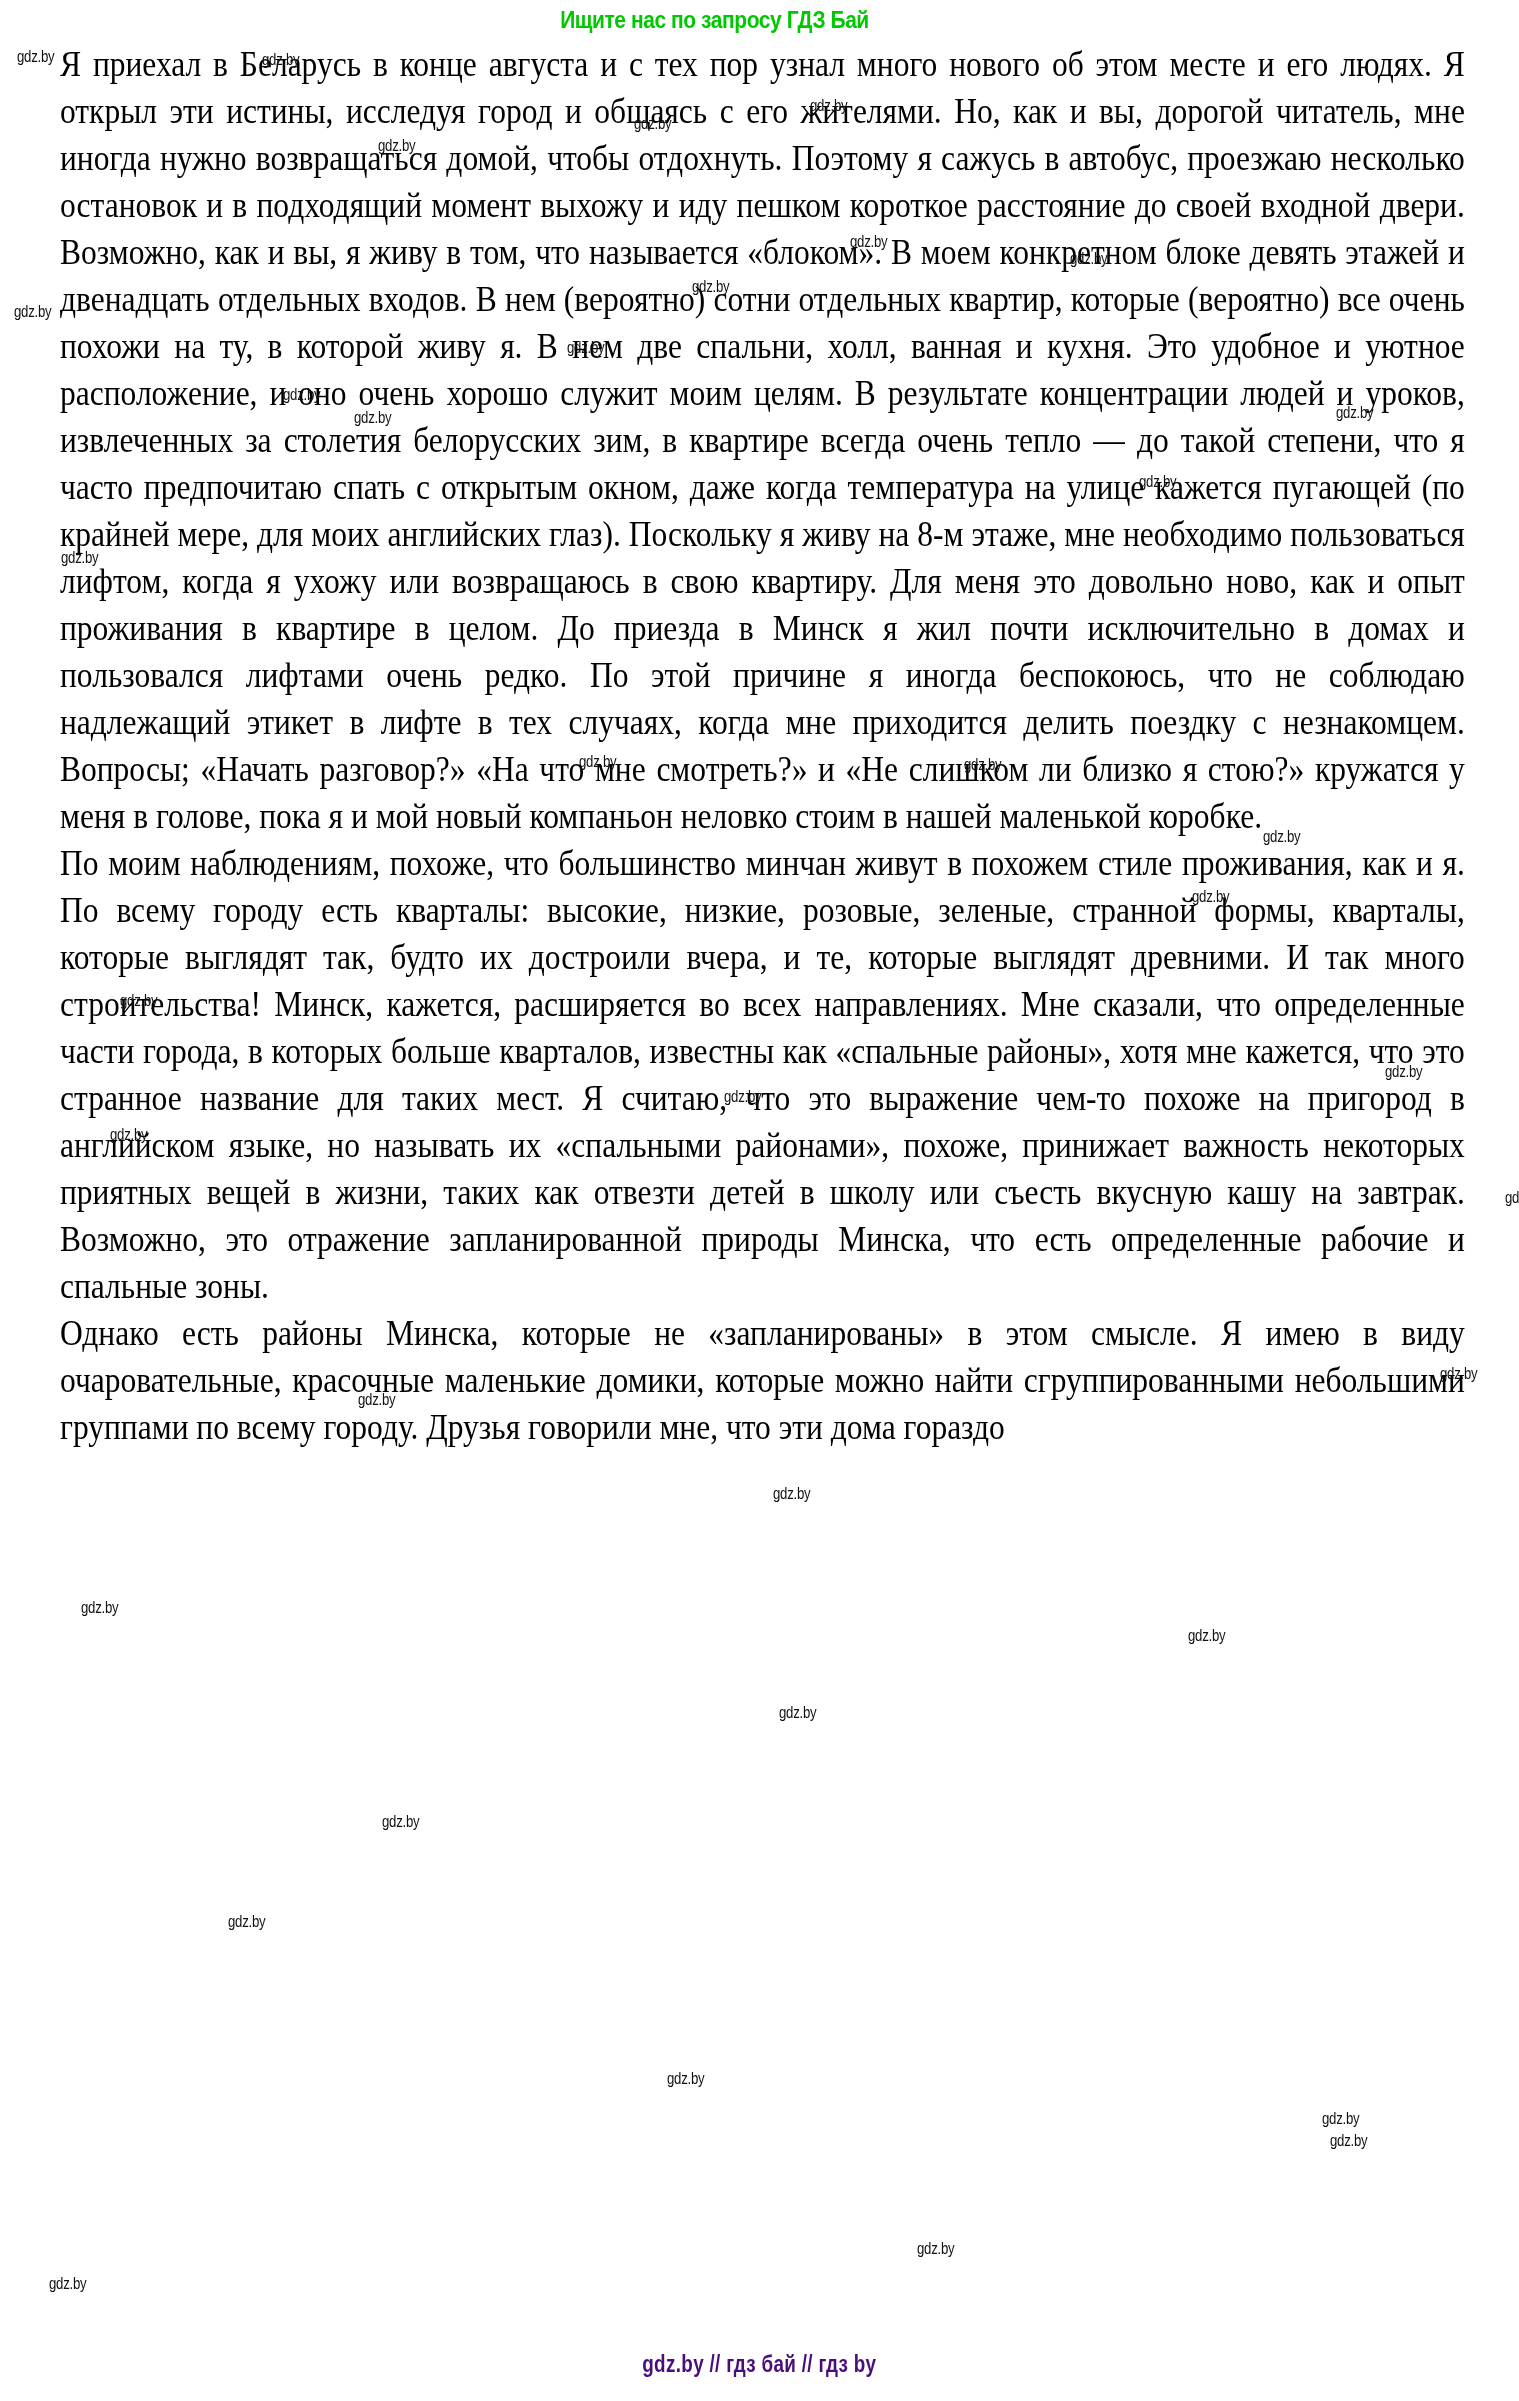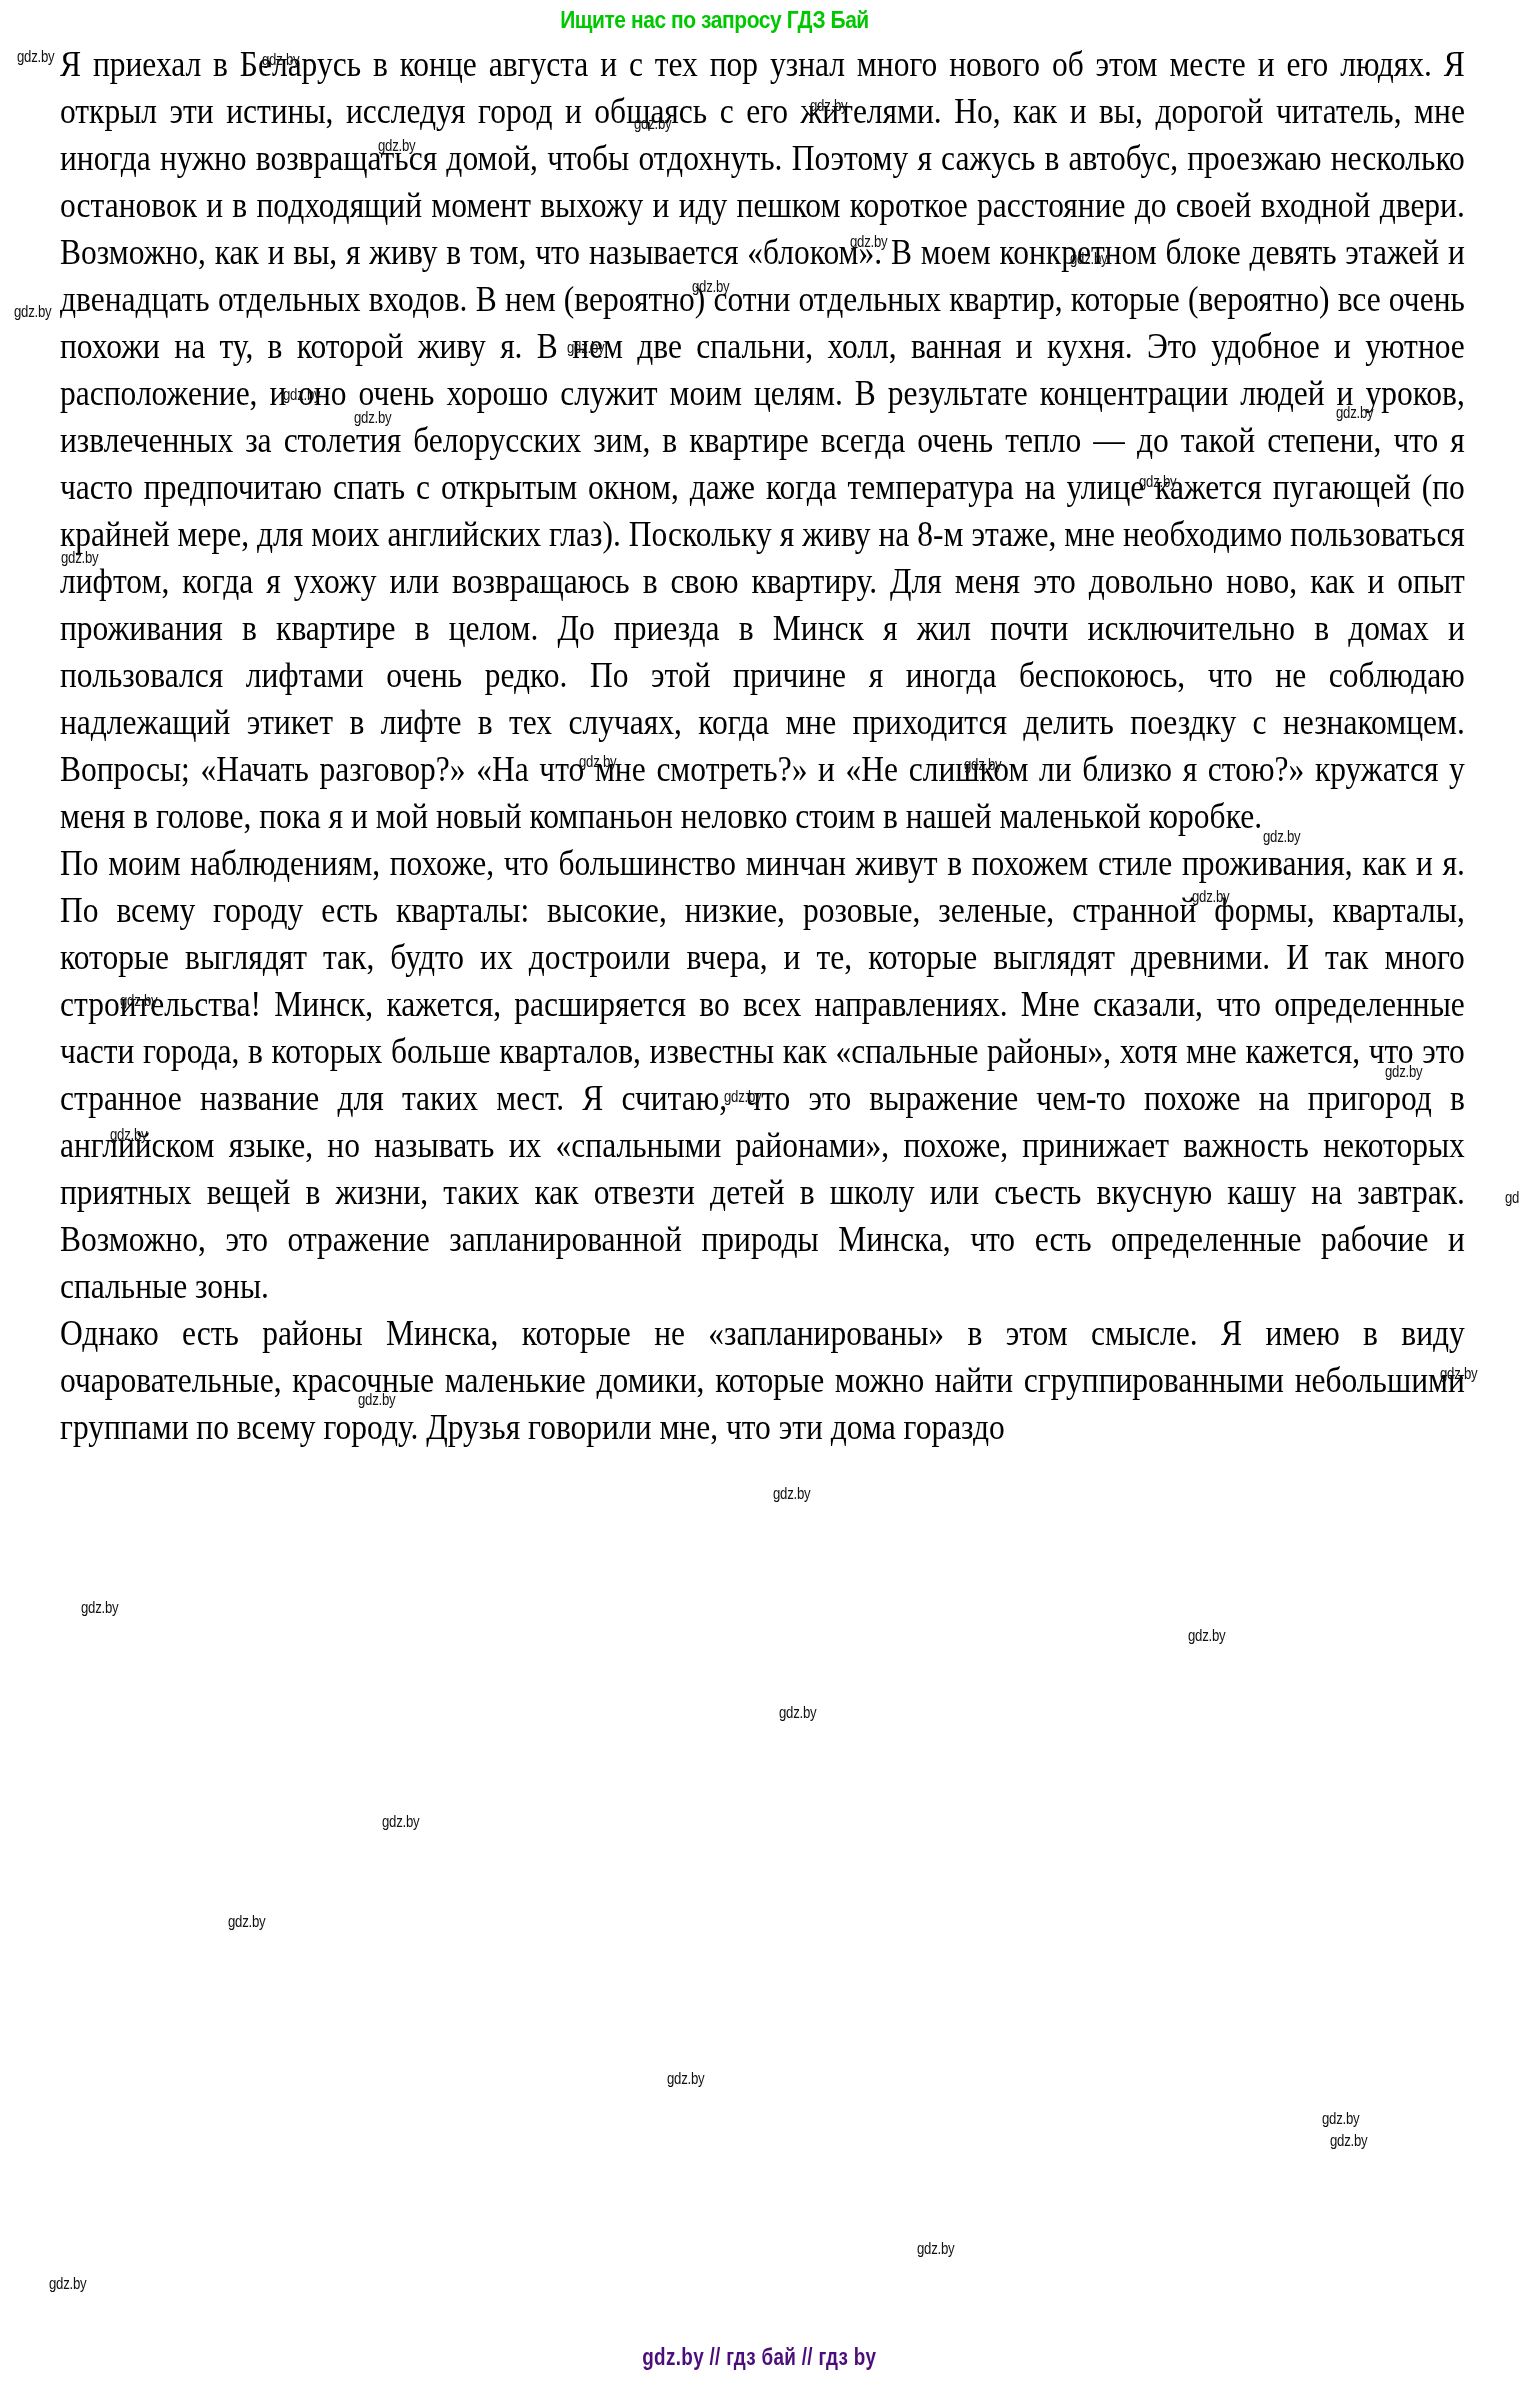--- a/index.html
+++ b/index.html
@@ -79,21 +79,21 @@
     transform-origin: left top;
     white-space: nowrap;
     pointer-events: none;
     user-select: none;
   }
 
   
   .footer-bar {
     position: absolute;
     left: 0;
-    bottom: 30px;
+    bottom: 23px;
     width: 1519px;
     display: flex;
     align-items: center;
     justify-content: center;
   }
   .footer-text {
     color: #4b0d7a;
     font-family: "Liberation Sans", "DejaVu Sans", sans-serif;
     font-size: 23.6px;
     font-weight: 700;

